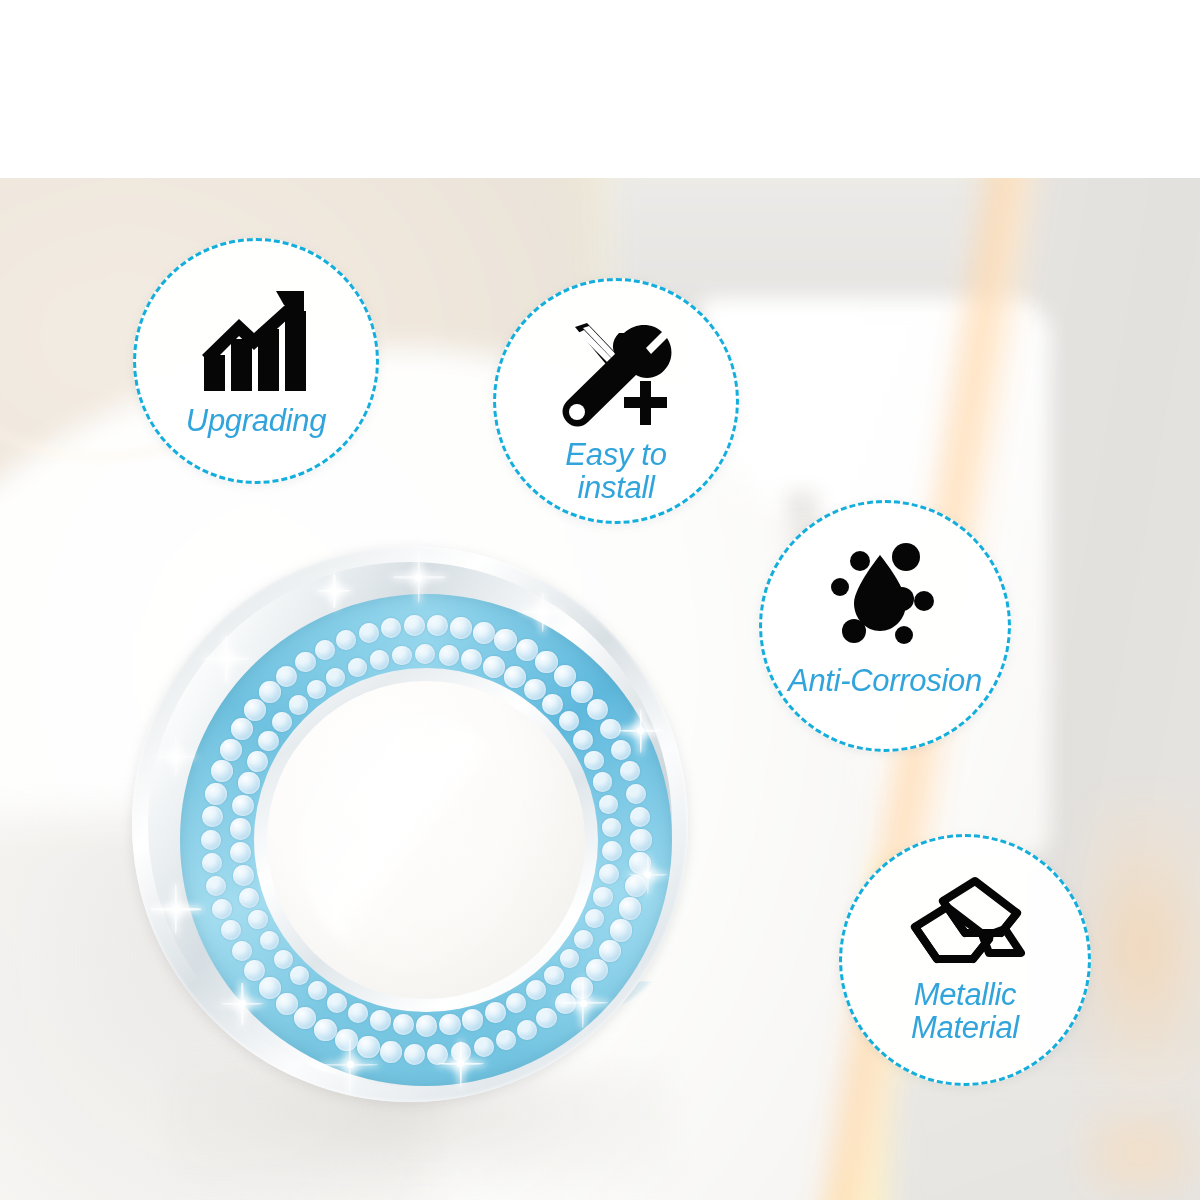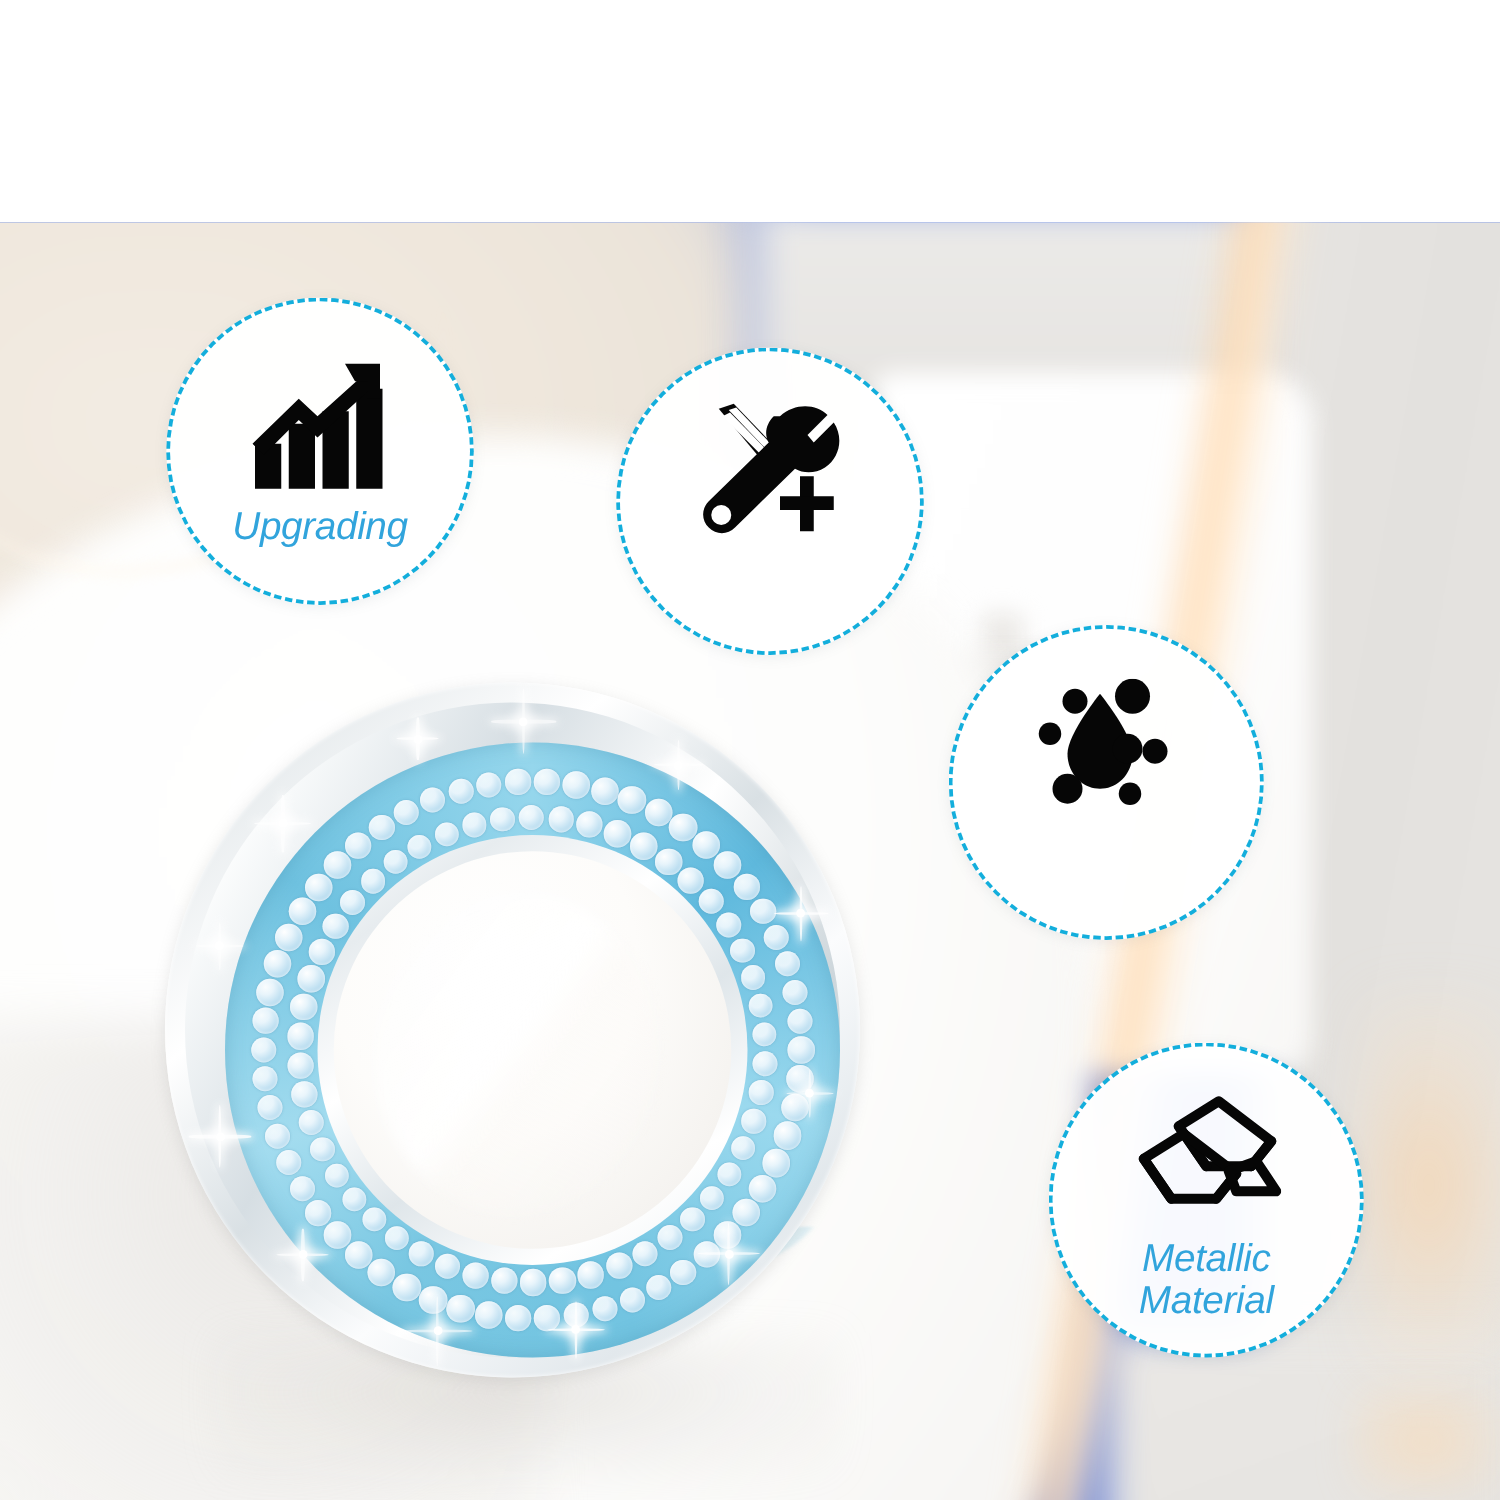--- a/index.html
+++ b/index.html
@@ -43,21 +43,21 @@
     white-space: nowrap;
     line-height: 1.08;
   }
 
   
   .stage {
     position: absolute;
     left: 0; top: 178px;
     width: 1200px; height: 1022px;
     overflow: hidden;
-    background: #1d4ed8;
+    background: #fef9c3;
   }
   .bg-layer { position: absolute; }
 
   
   .bg-warm-left {
     left: -140px; top: -90px;
     width: 760px; height: 620px;
     background: radial-gradient(ellipse at 35% 40%,
         #f3ece3 0%, #efe7dc 42%, #eae3d9 70%, rgba(234,227,217,0) 100%);
     filter: blur(26px);
@@ -307,21 +307,21 @@
   #feat-install   { left: 493px; top: 100px; width: 246px; height: 246px; }
   #feat-install .feature-icon { margin-top: 40px; }
   #feat-install .feature-label { margin-top: 10px; font-size: 31px; }
 
   #feat-corrosion { left: 759px; top: 322px; width: 252px; height: 252px; }
   #feat-corrosion .feature-icon { margin-top: 40px; }
   #feat-corrosion .feature-label { margin-top: 14px; font-size: 31px; }
 
   #feat-metallic  { left: 839px; top: 656px; width: 252px; height: 252px; }
   #feat-metallic .feature-icon { margin-top: 38px; }
-  #feat-metallic .feature-label { margin-top: 12px; font-size: 31px; }
+  #feat-metallic .feature-label { font-size: 31px; }
 </style>
 </head>
 <body>
 
 <div id="page">
 
 
   <div class="stage">
 
     <div class="bg-layer bg-warm-left"></div>
@@ -517,40 +517,43 @@
                      C117 29 114 45 102 53 C94 58 85 58 78 54
                      L30 101 C24 107 15 107 9 101 C3 95 3 86 9 80
                      L57 33 C53 26 55 18 61 12 Z"></path>
             <circle cx="19" cy="91" r="8" fill="#ffffff"></circle>
 
             <rect x="82" y="60" width="11" height="44"></rect>
             <rect x="66" y="76" width="43" height="11"></rect>
           </g>
         </svg>
       </div>
+      <div class="feature-label">Easy to
+install</div>
     </div>
 
     <div class="feature" id="feat-corrosion">
       <div class="feature-icon">
         <svg width="114" height="108" viewBox="0 0 114 108" aria-hidden="true">
           <g fill="#060606">
 
             <path d="M52 12 C52 12 78 44 78 60 C78 76 66 88 52 88
                      C38 88 26 76 26 60 C26 44 52 12 52 12 Z"></path>
             <circle cx="74" cy="56" r="12"></circle>
 
             <circle cx="78" cy="14" r="14"></circle>
             <circle cx="32" cy="18" r="10"></circle>
             <circle cx="12" cy="44" r="9"></circle>
             <circle cx="96" cy="58" r="10"></circle>
             <circle cx="26" cy="88" r="12"></circle>
             <circle cx="76" cy="92" r="9"></circle>
           </g>
         </svg>
       </div>
+      <div class="feature-label">Anti-Corrosion</div>
     </div>
 
     <div class="feature" id="feat-metallic">
       <div class="feature-icon">
         <svg width="120" height="104" viewBox="0 0 120 104" aria-hidden="true">
           <g fill="none" stroke="#060606" stroke-width="8" stroke-linejoin="round" stroke-linecap="round">
 
             <path d="M38 26 L70 6 L112 38 L96 58 L60 58 Z"></path>
             <path d="M38 26 L60 58"></path>
             <path d="M96 58 L112 38"></path>

